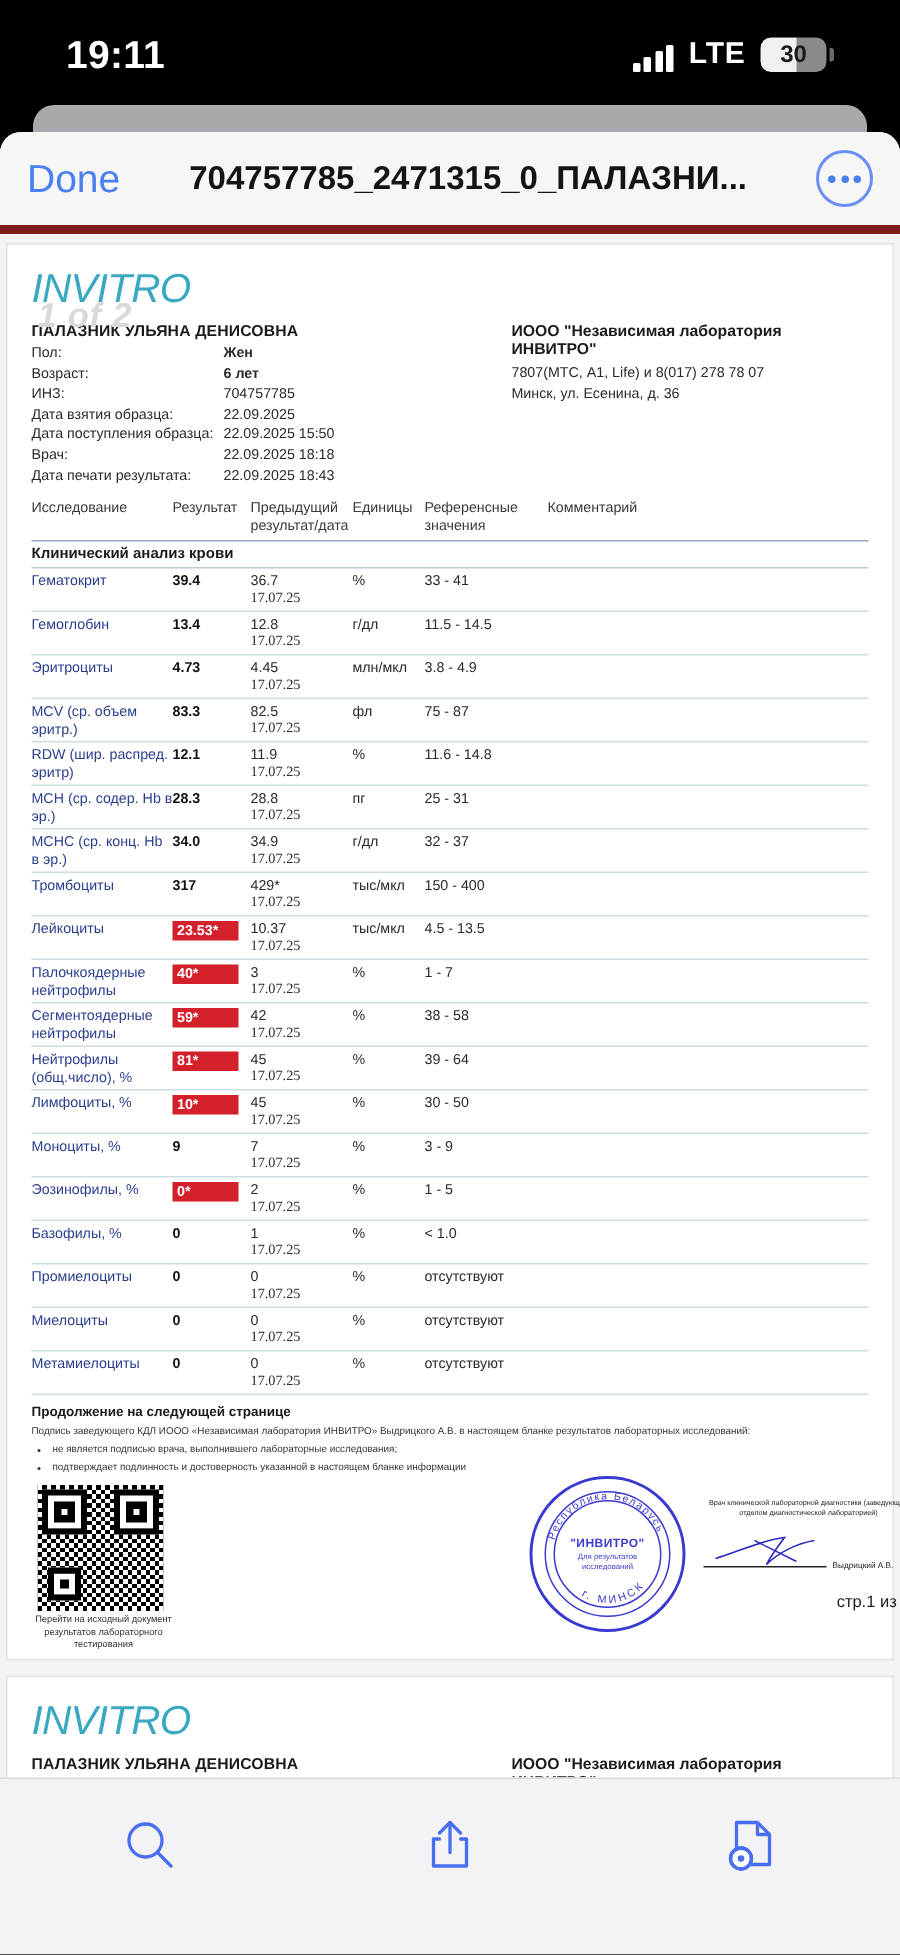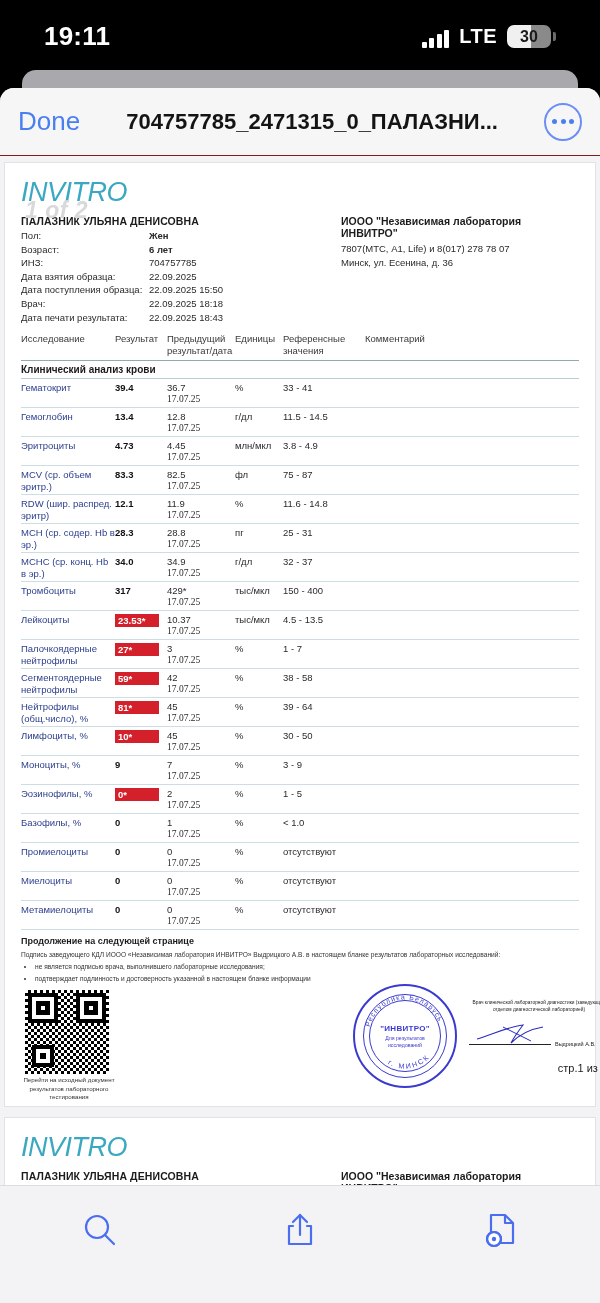--- a/index.html
+++ b/index.html
@@ -65,21 +65,21 @@
     border-radius: 14px 14px 0 0;
     overflow: hidden;
   }
 
   
   .navbar {
     position: relative; height: 68px;
     background: #f6f6f7;
     display: flex; align-items: center;
     padding: 0 18px;
-    border-bottom: 1px solid #7f1d1d;
+    border-bottom: 6px solid #7f1d1d;
   }
   .done-btn {
     font-size: 26px; color: #4a7ff0; font-weight: normal;
     cursor: pointer; white-space: nowrap;
   }
   .doc-title {
     flex: 1; text-align: center;
     font-size: 22px; color: #141414; font-weight: bold;
     overflow: hidden; text-overflow: ellipsis; white-space: nowrap;
     padding: 0 10px;
@@ -436,21 +436,21 @@
               <div class="rrow">
                 <div class="c-test">Лейкоциты</div>
                 <div class="c-res"><span class="hl">23.53*</span></div>
                 <div class="c-prev"><span>10.37</span><span class="d">17.07.25</span></div>
                 <div class="c-unit">тыс/мкл</div>
                 <div class="c-ref">4.5 - 13.5</div>
                 <div class="c-com"></div>
               </div>
               <div class="rrow">
                 <div class="c-test">Палочкоядерные нейтрофилы</div>
-                <div class="c-res"><span class="hl">27*</span></div>
+                <div class="c-res"><span class="hl">40*</span></div>
                 <div class="c-prev"><span>3</span><span class="d">17.07.25</span></div>
                 <div class="c-unit">%</div>
                 <div class="c-ref">1 - 7</div>
                 <div class="c-com"></div>
               </div>
               <div class="rrow">
                 <div class="c-test">Сегментоядерные нейтрофилы</div>
                 <div class="c-res"><span class="hl">59*</span></div>
                 <div class="c-prev"><span>42</span><span class="d">17.07.25</span></div>
                 <div class="c-unit">%</div>

